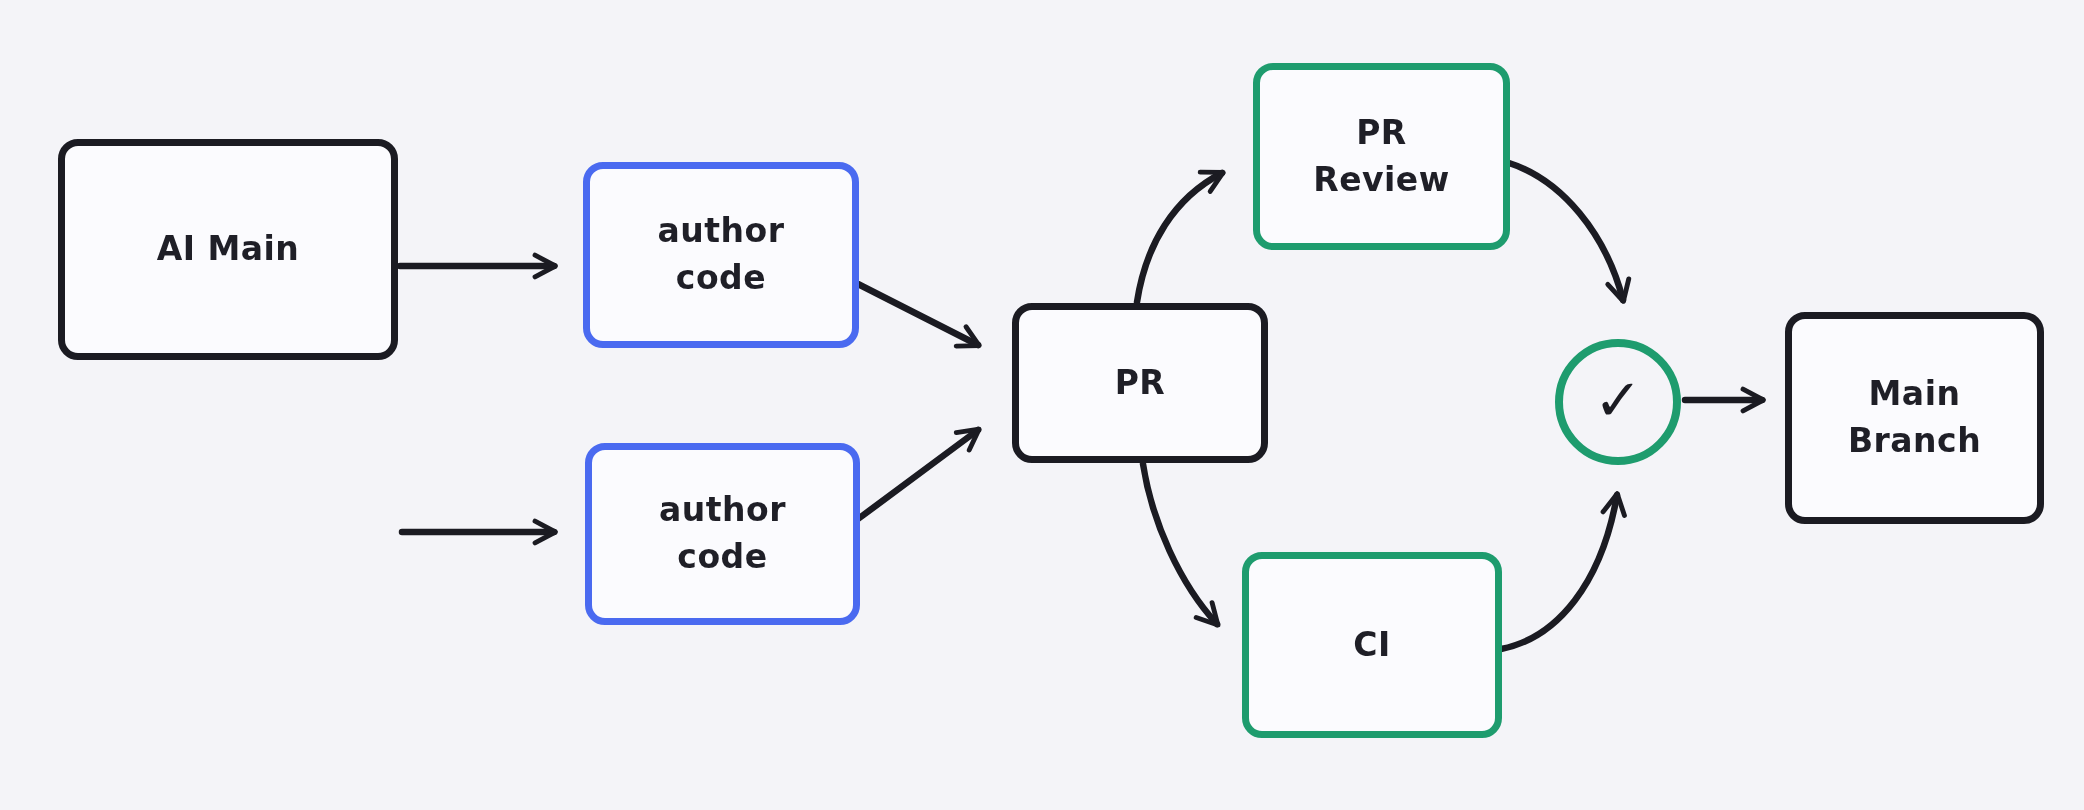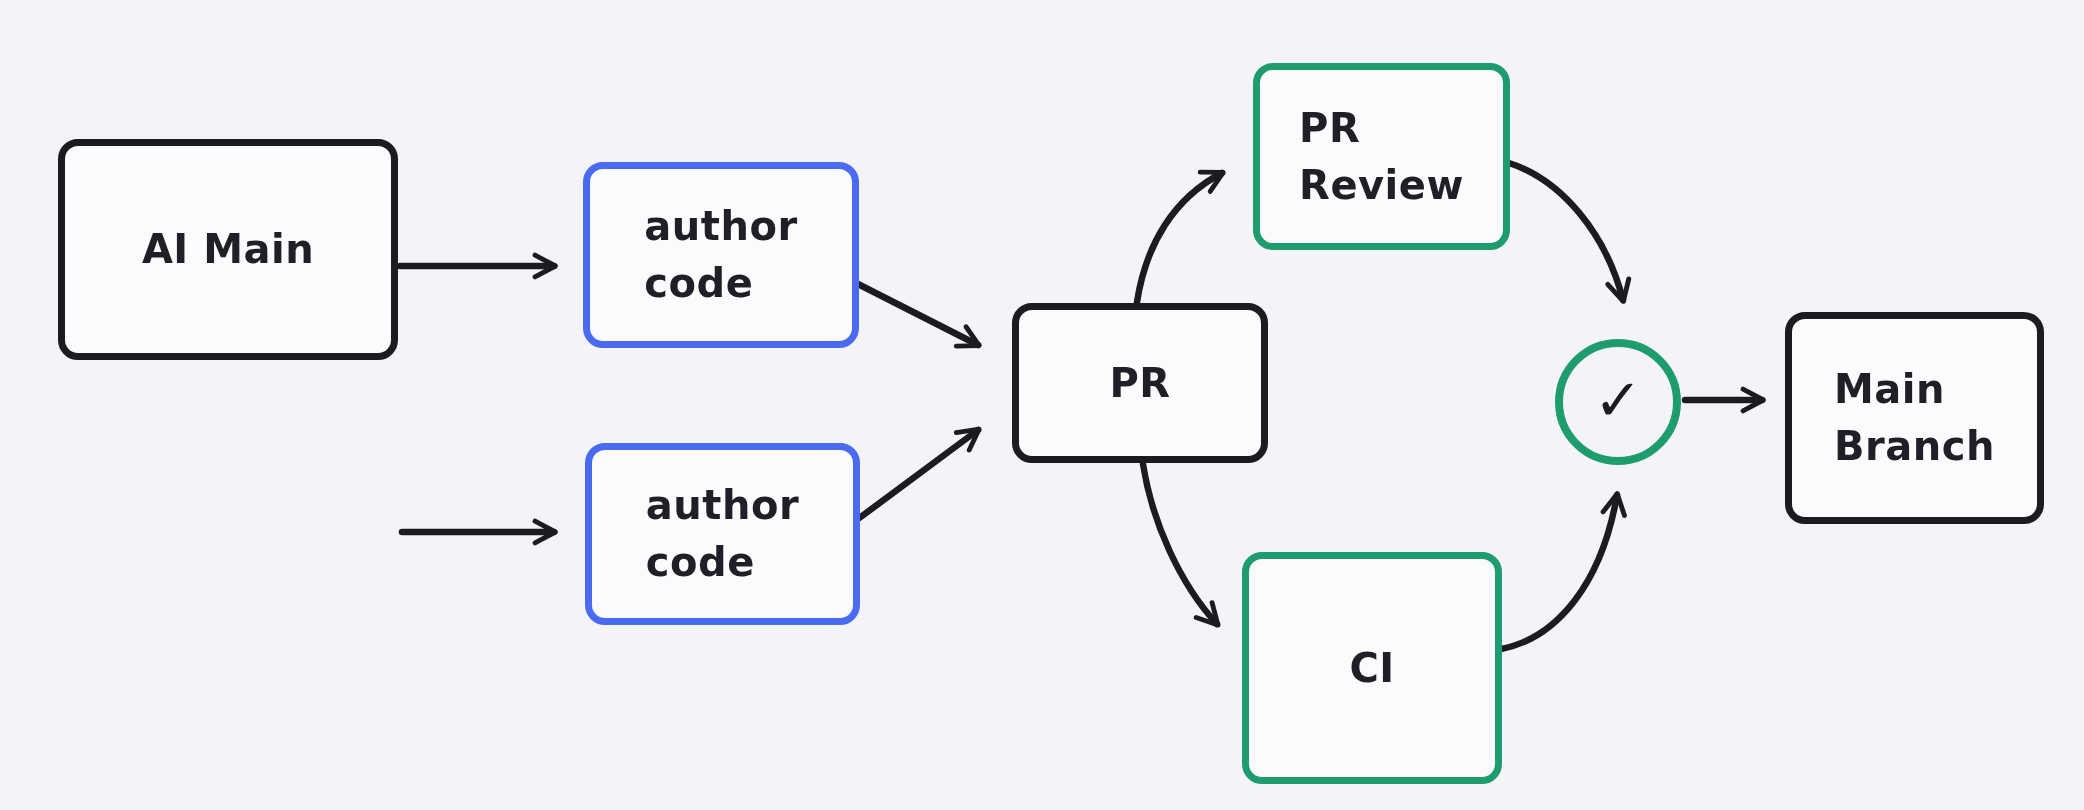--- a/index.html
+++ b/index.html
@@ -35,23 +35,24 @@
     border-radius: 20px;
     background: #fbfbfe;
     display: flex;
     align-items: center;
     justify-content: center;
   }
   .node.blue  { border-color: #4a6af0; }
   .node.green { border-color: #1e9c6e; }
   .label {
     font-weight: 700;
-    font-size: 40px;
+    font-size: 33px;
     line-height: 1.42;
     color: #1f1f27;
+    text-align: center;
     white-space: pre-line;
     letter-spacing: 0.5px;
   }
   .check-circle {
     position: absolute;
     box-sizing: border-box;
     left: 1555px;
     top: 339px;
     width: 126px;
     height: 126px;
@@ -110,21 +111,21 @@
 
   <div class="node" style="left:1012px; top:303px; width:256px; height:160px">
     <span class="label">PR</span>
   </div>
 
   <div class="node green" style="left:1253px; top:63px; width:257px; height:187px">
     <span class="label">PR
 Review</span>
   </div>
 
-  <div class="node green" style="left:1242px; top:552px; width:260px; height:232px">
+  <div class="node green" style="left:1242px; top:552px; width:260px; height:186px">
     <span class="label">CI</span>
   </div>
 
   <div class="check-circle">
     <span class="check-glyph">✓</span>
   </div>
 
   <div class="node" style="left:1785px; top:312px; width:259px; height:212px">
     <span class="label">Main
 Branch</span>

